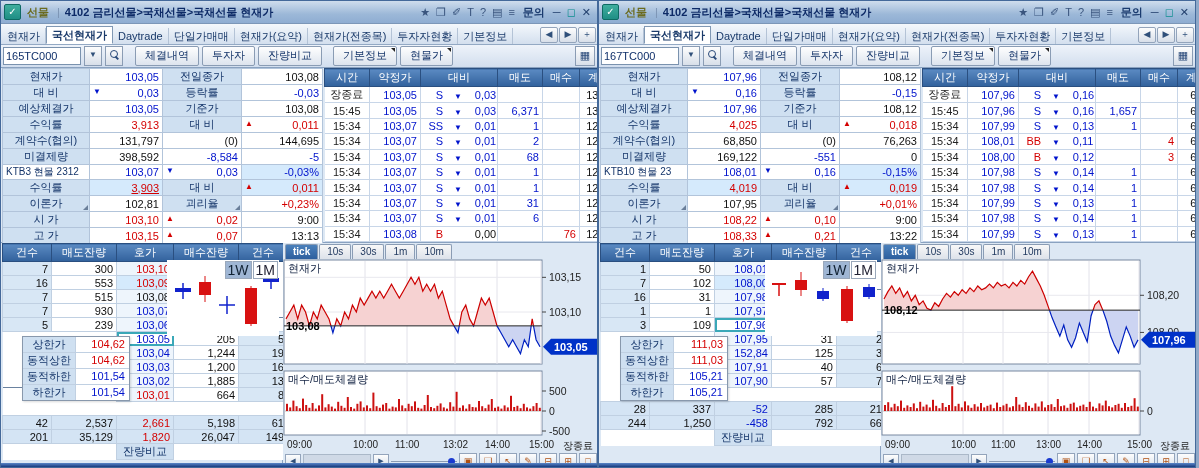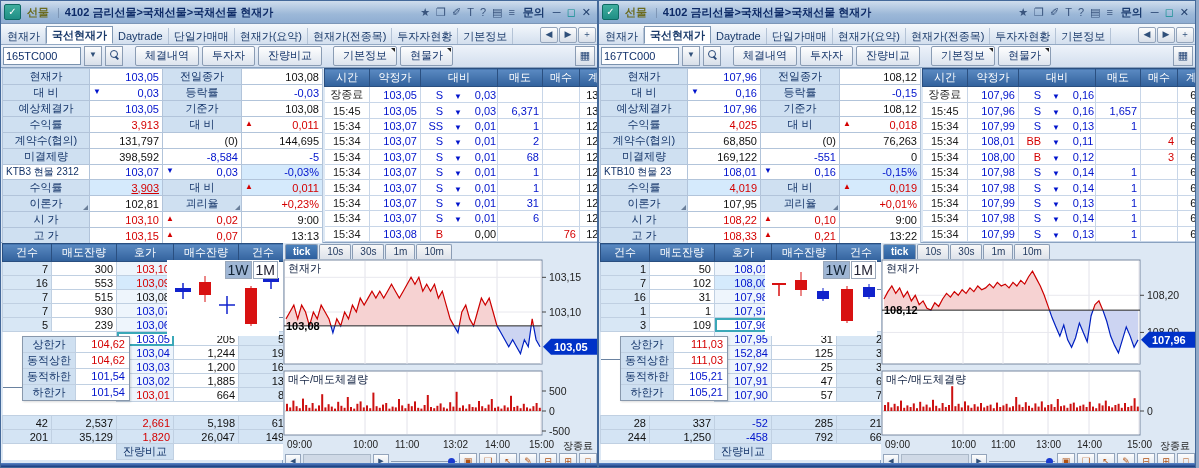--- a/index.html
+++ b/index.html
@@ -924,32 +924,25 @@
                 <td class="k">31</td>
                 <td class="cnt k">2</td>
               </tr>
               <tr>
                 <td class="blank"></td>
                 <td class="blank"></td>
                 <td class="price b">152,84</td>
                 <td class="k">125</td>
                 <td class="cnt k">3</td>
               </tr>
-              <tr class="sep">
-                <td class="blank"></td>
-                <td class="blank"></td>
-                <td class="price b">107,92</td>
-                <td class="k">25</td>
-                <td class="cnt k">3</td>
-              </tr>
               <tr>
                 <td class="blank"></td>
                 <td class="blank"></td>
                 <td class="price b">107,91</td>
-                <td class="k">47</td>
+                <td class="k">40</td>
                 <td class="cnt k">6</td>
               </tr>
               <tr>
                 <td class="blank"></td>
                 <td class="blank"></td>
                 <td class="price b">107,90</td>
                 <td class="k">57</td>
                 <td class="cnt k">7</td>
               </tr>
               <tr style="height: 5px;">

